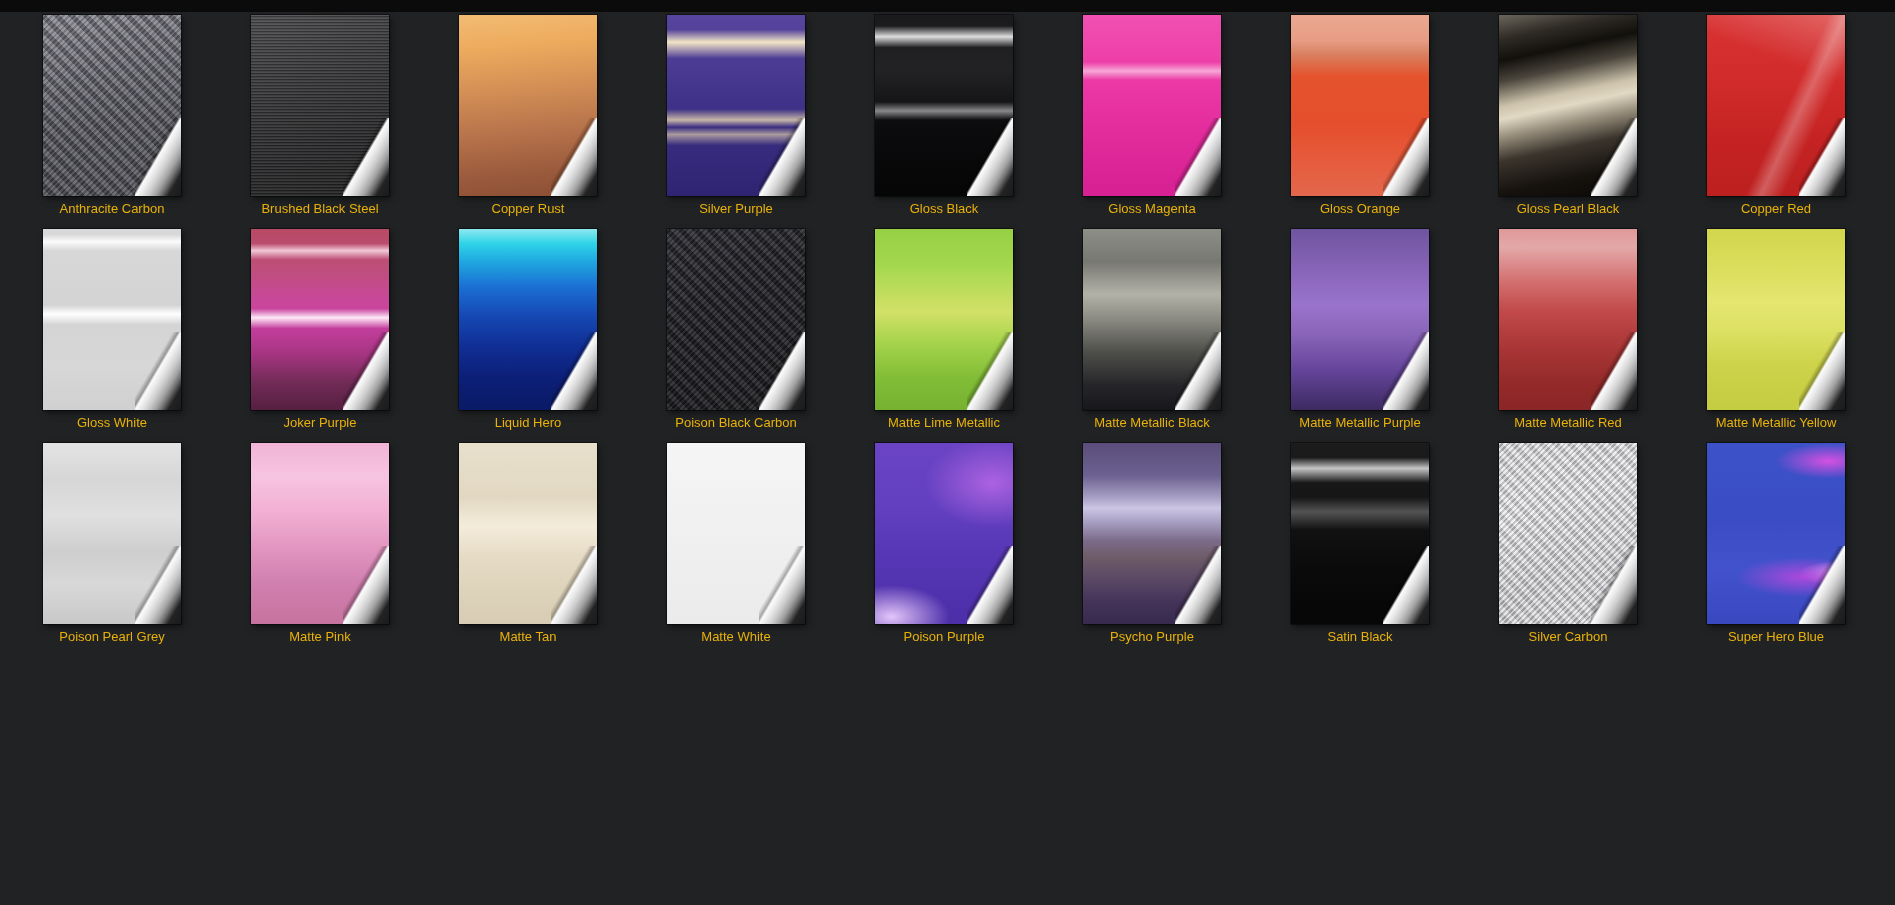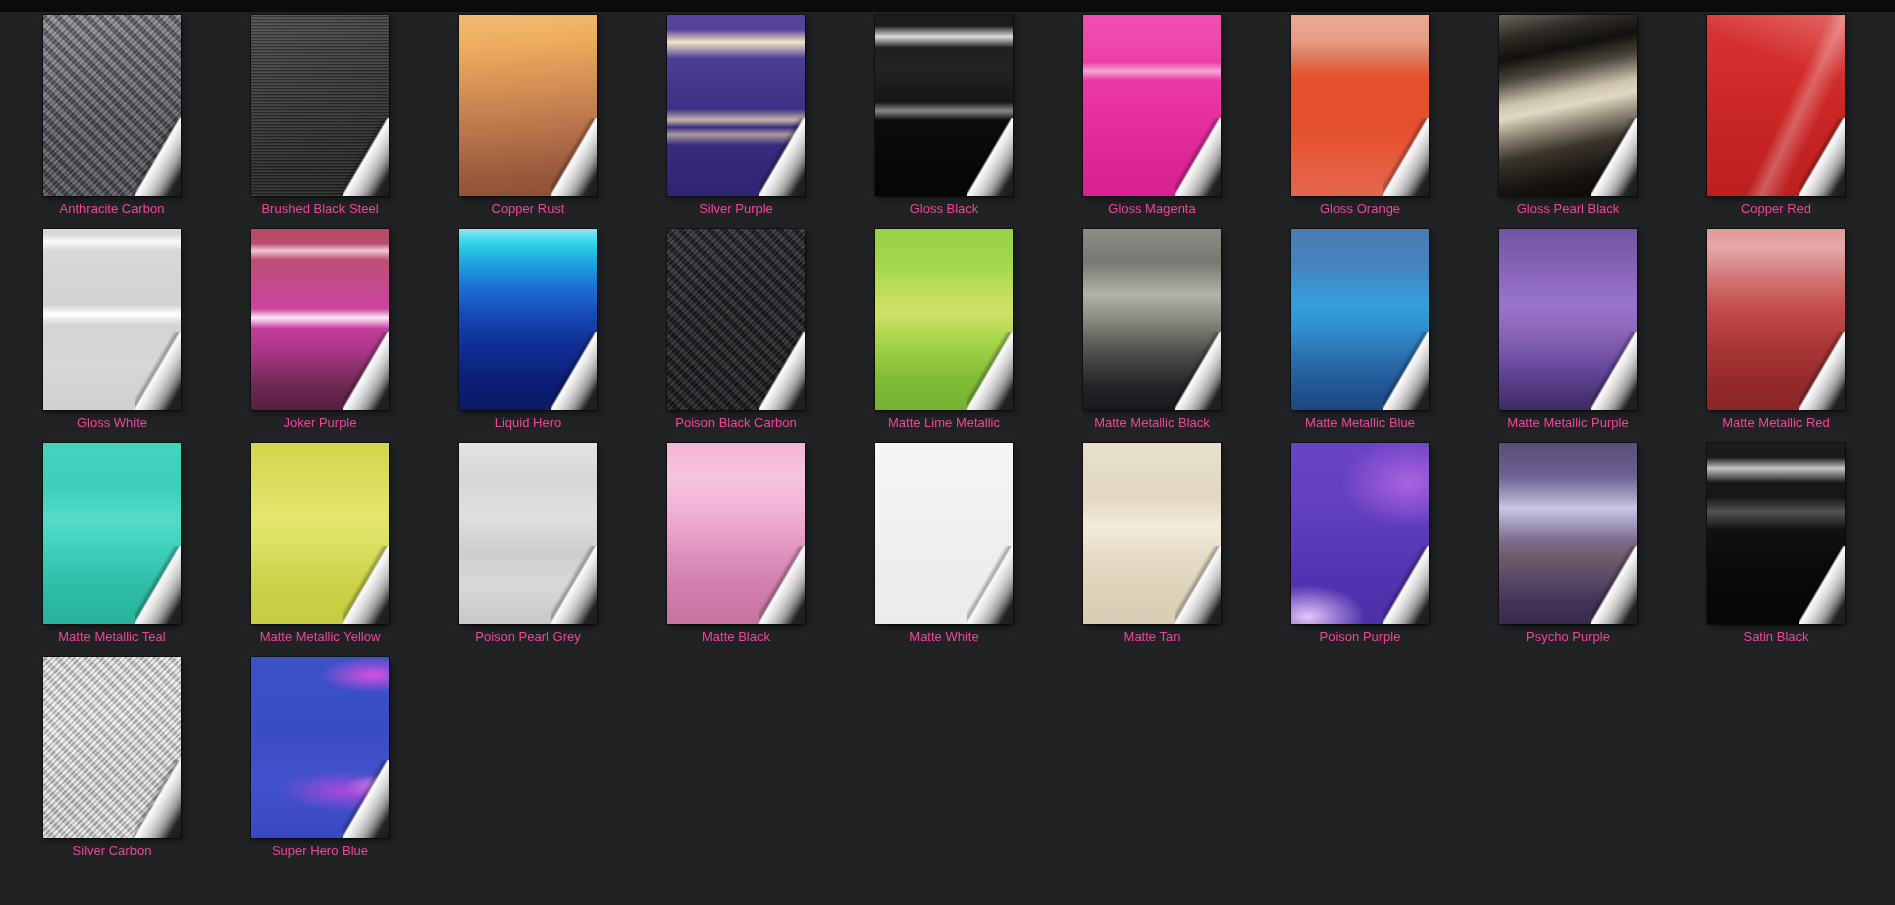--- a/index.html
+++ b/index.html
@@ -24,21 +24,21 @@
     overflow:hidden;cursor:pointer;
   }
   .curl{
     position:absolute;right:0;bottom:0;width:46px;height:78px;display:block;
     background:linear-gradient(to bottom right,
       rgba(0,0,0,0) 41%, rgba(0,0,0,.30) 47%,
       #fbfbfb 50%, #e9e9e9 56%, #cbcbcb 64%, #a2a2a2 72%,
       #717171 78%, #3e3e3e 83%, #222 86%, #1b1b1b 100%);
   }
   .label{
-    margin-top:5px;font-size:13px;line-height:16px;color:#ec4899;
+    margin-top:5px;font-size:13px;line-height:16px;color:#eab308;
     white-space:nowrap;text-align:center;
   }
 
   
   .sw-anthracite-carbon{background:
     repeating-linear-gradient(135deg, rgba(255,255,255,.10) 0 2px, rgba(0,0,0,.14) 2px 4px),
     repeating-linear-gradient(45deg, rgba(255,255,255,.08) 0 5px, rgba(18,18,24,.32) 5px 10px),
     linear-gradient(170deg,#8a8a92 0%,#72727a 30%,#5a5a62 60%,#4e4e55 100%);}
   .sw-brushed-black-steel{background:
     repeating-linear-gradient(180deg, rgba(255,255,255,.09) 0 1px, rgba(0,0,0,.24) 1px 2px, rgba(130,130,130,.10) 2px 3px),
@@ -213,74 +213,62 @@
     </div>
     <div class="label">Matte Lime Metallic</div>
   </div>
     <div class="cell">
     <div class="swatch sw-matte-metallic-black">
       <span class="curl"></span>
     </div>
     <div class="label">Matte Metallic Black</div>
   </div>
     <div class="cell">
-    <div class="swatch sw-matte-metallic-blue">
-      <span class="curl"></span>
-    </div>
-    <div class="label">Matte Metallic Blue</div>
-  </div>
-    <div class="cell">
     <div class="swatch sw-matte-metallic-purple">
       <span class="curl"></span>
     </div>
     <div class="label">Matte Metallic Purple</div>
   </div>
     <div class="cell">
     <div class="swatch sw-matte-metallic-red">
       <span class="curl"></span>
     </div>
     <div class="label">Matte Metallic Red</div>
   </div>
     <div class="cell">
-    <div class="swatch sw-matte-metallic-teal">
-      <span class="curl"></span>
-    </div>
-    <div class="label">Matte Metallic Teal</div>
-  </div>
-    <div class="cell">
     <div class="swatch sw-matte-metallic-yellow">
       <span class="curl"></span>
     </div>
     <div class="label">Matte Metallic Yellow</div>
   </div>
     <div class="cell">
     <div class="swatch sw-matte-pearl-grey">
       <span class="curl"></span>
     </div>
     <div class="label">Poison Pearl Grey</div>
   </div>
     <div class="cell">
     <div class="swatch sw-matte-pink">
       <span class="curl"></span>
     </div>
-    <div class="label">Matte Black</div>
+    <div class="label">Matte Pink</div>
+  </div>
+    <div class="cell">
+    <div class="swatch sw-matte-tan">
+      <span class="curl"></span>
+    </div>
+    <div class="label">Matte Tan</div>
   </div>
     <div class="cell">
     <div class="swatch sw-matte-white">
       <span class="curl"></span>
     </div>
     <div class="label">Matte White</div>
   </div>
     <div class="cell">
-    <div class="swatch sw-matte-tan">
-      <span class="curl"></span>
-    </div>
-    <div class="label">Matte Tan</div>
-  </div>
-    <div class="cell">
     <div class="swatch sw-poison-purple">
       <span class="curl"></span>
     </div>
     <div class="label">Poison Purple</div>
   </div>
     <div class="cell">
     <div class="swatch sw-psycho-purple">
       <span class="curl"></span>
     </div>
     <div class="label">Psycho Purple</div>

